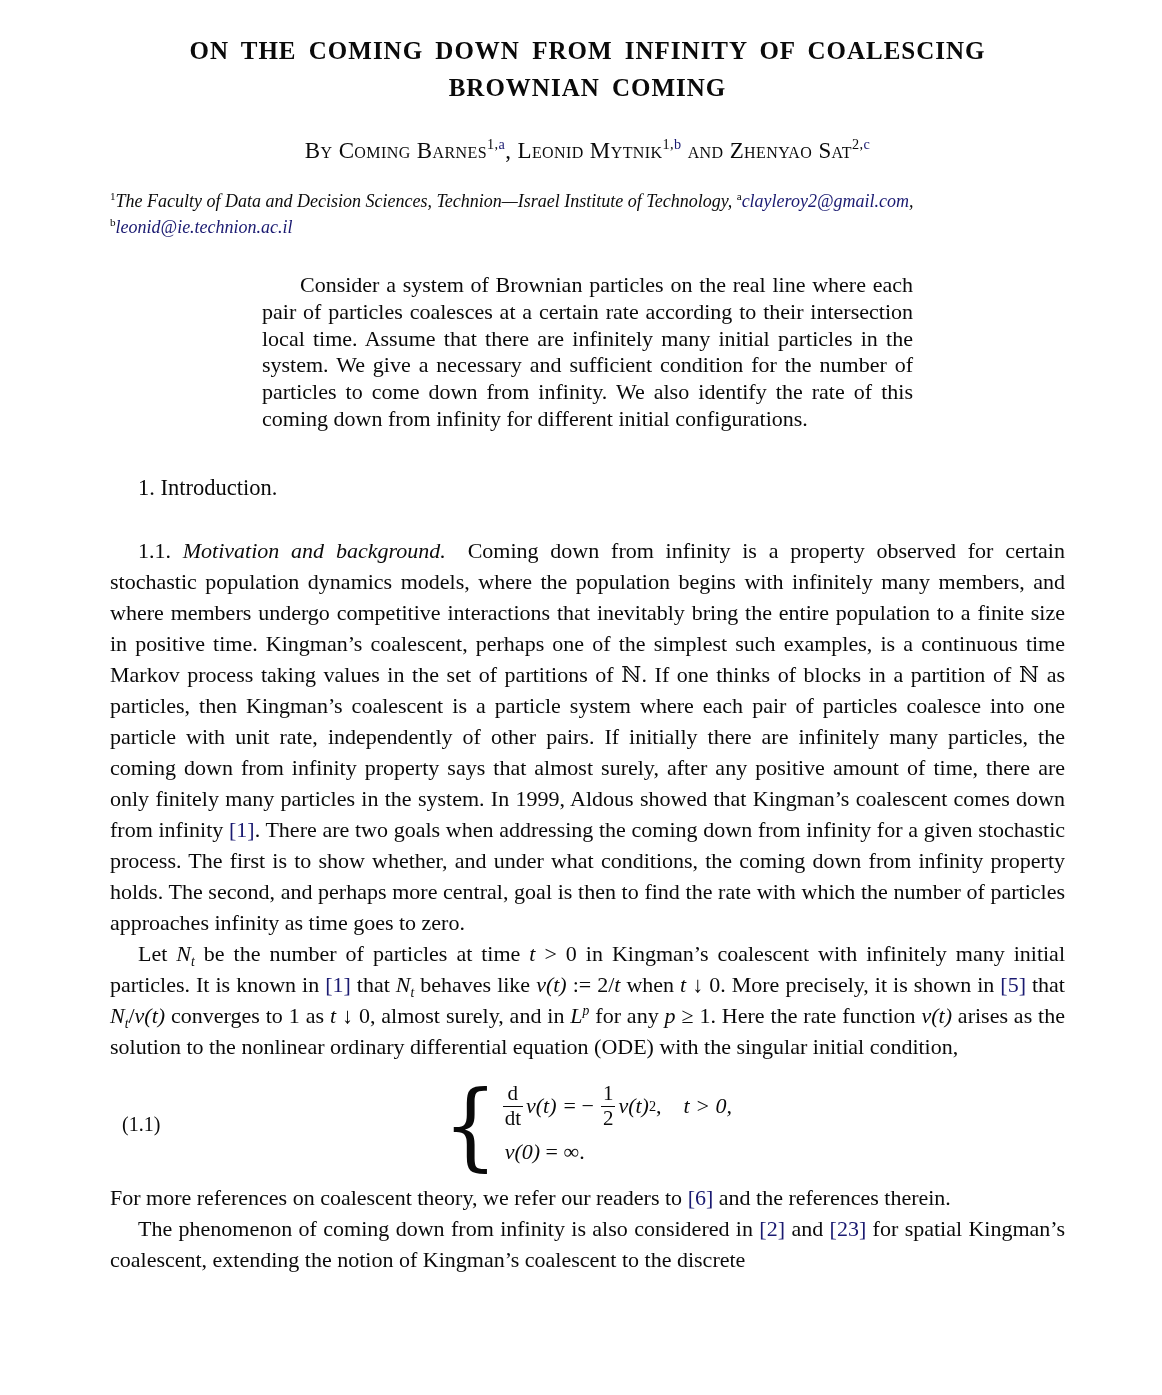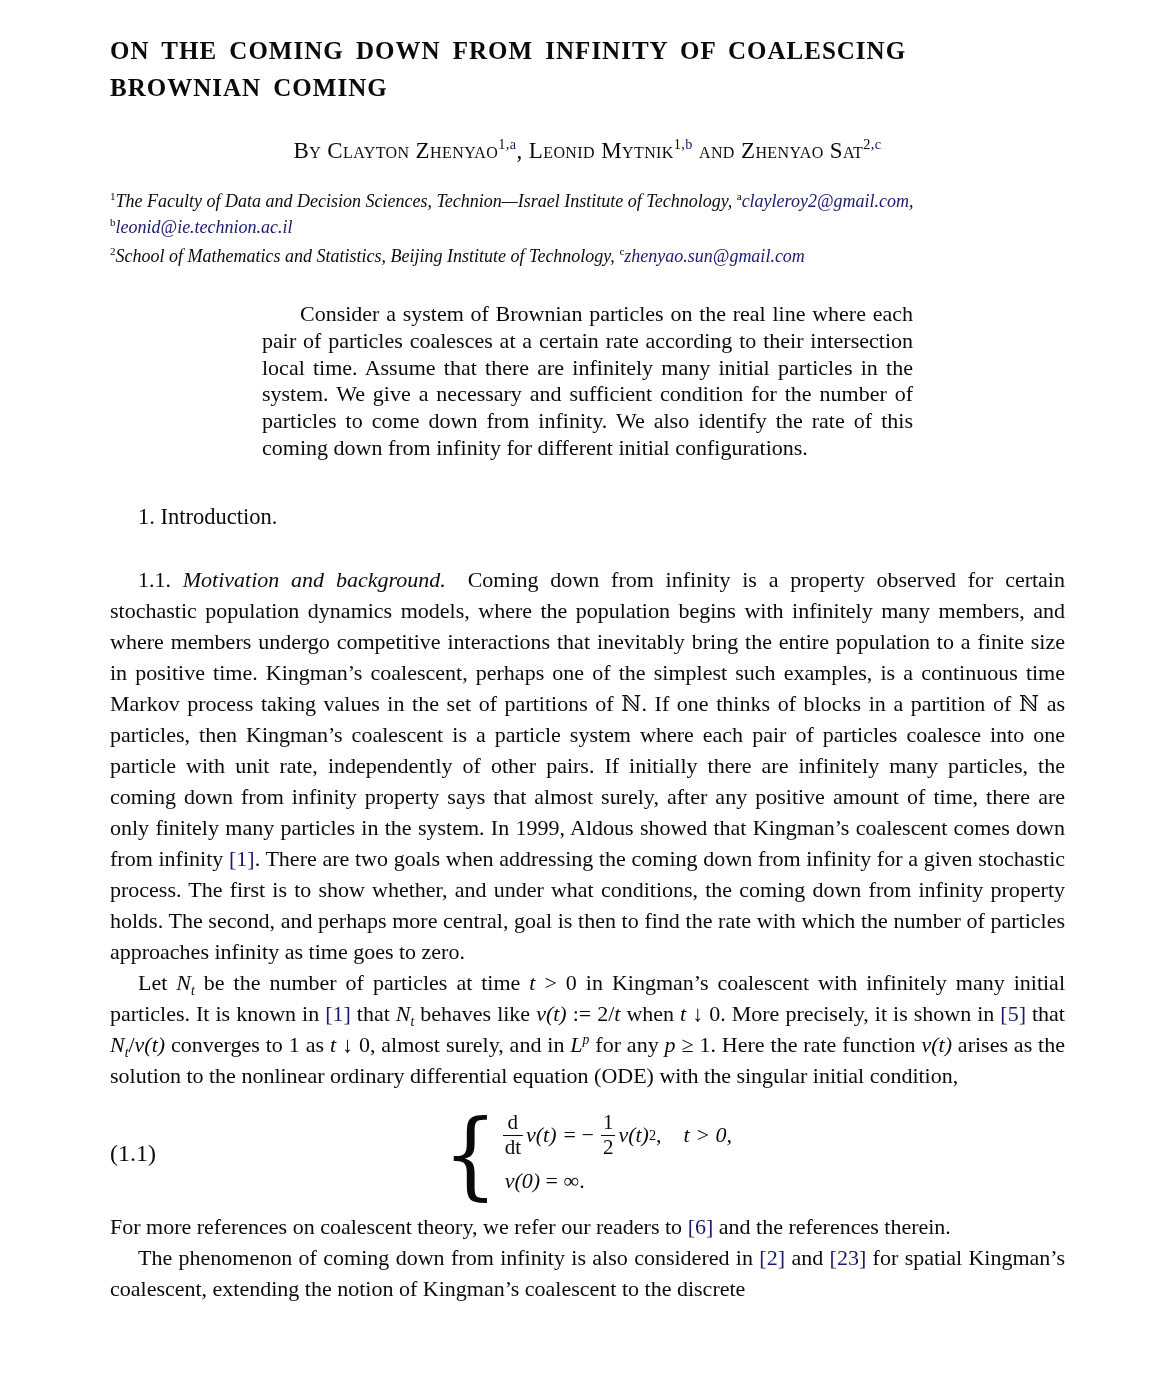--- a/index.html
+++ b/index.html
@@ -9,20 +9,21 @@
     margin: 0 auto;
     background: #ffffff;
     color: #0a0a0a;
     font-family: "Liberation Serif", "DejaVu Serif", serif;
     padding: 24px 97px 0 110px;
     overflow: hidden;
   }
   
   .title {
     margin: 8px 0 0 0;
+    text-align: center;
     font-size: 25px; font-weight: 700;
     line-height: 37px;
     letter-spacing: 1px; word-spacing: 5px;
   }
   
   .authors {
     margin-top: 32px;
     text-align: center;
     font-variant: small-caps;
     font-size: 23px;
@@ -78,23 +79,23 @@
   .equation {
     position: relative;
     display: flex;
     justify-content: center;
     align-items: center;
     margin: 10px 0 6px 0;
     min-height: 104px;
   }
   .eq-label {
     position: absolute;
-    left: 0; top: 50%;
+    left: 12px; top: 50%;
     transform: translateY(-50%);
-    font-size: 24px;
+    font-size: 20px;
   }
   .cases { display: flex; align-items: center; }
   .brace {
     font-family: "DejaVu Serif", serif;
     font-size: 86px;
     font-weight: 400;
     line-height: 1.0;
     transform: scaleY(1.12);
   }
   .eq-rows {
@@ -118,26 +119,25 @@
 </head>
 <body>
 
 <div class="page">
 
   <h1 class="title">
     <div>ON THE COMING DOWN FROM INFINITY OF COALESCING</div>
     <div>BROWNIAN COMING</div>
   </h1>
 
-  <div class="authors"><span>By Clayton Zhenyao</span><span class="sup">1,</span><span class="sup link">a</span><span>, Leonid Mytnik</span><span class="sup">1,</span><span class="sup link">b</span><span> and Zhenyao Sat</span><span class="sup">2,</span><span class="sup link">c</span></div>
+  <div class="authors"><span>By Coming Barnes</span><span class="sup">1,</span><span class="sup link">a</span><span>, Leonid Mytnik</span><span class="sup">1,</span><span class="sup link">b</span><span> and Zhenyao Sat</span><span class="sup">2,</span><span class="sup link">c</span></div>
 
   <div class="affil-group">
     <div class="affil"><span class="sup">1</span><span class="it">The Faculty of Data and Decision Sciences, Technion—Israel Institute of Technology, </span><span class="sup">a</span><span class="it link">clayleroy2@gmail.com</span><span class="it">,</span></div>
     <div class="affil"><span class="sup">b</span><span class="it link">leonid@ie.technion.ac.il</span></div>
-    <div class="affil affil-2"><span class="sup">2</span><span class="it">School of Mathematics and Statistics, Beijing Institute of Technology, </span><span class="sup">c</span><span class="it link">zhenyao.sun@gmail.com</span></div>
   </div>
 
   <div class="abstract">Consider a system of Brownian particles on the real line where each pair of particles coalesces at a certain rate according to their intersection local time. Assume that there are infinitely many initial particles in the system. We give a necessary and sufficient condition for the number of particles to come down from infinity. We also identify the rate of this coming down from infinity for different initial configurations.</div>
 
   <h2 class="section-heading">1. Introduction.</h2>
 
   <p class="body p-first"><span>1.1. </span><span class="it">Motivation and background.</span><span> </span><span>Coming down from infinity is a property observed for certain stochastic population dynamics models, where the population begins with infinitely many members, and where members undergo competitive interactions that inevitably bring the entire population to a finite size in positive time. Kingman’s coalescent, perhaps one of the simplest such examples, is a continuous time Markov process taking values in the set of partitions of </span><span class="bb">ℕ</span><span>. If one thinks of blocks in a partition of </span><span class="bb">ℕ</span><span> as particles, then Kingman’s coalescent is a particle system where each pair of particles coalesce into one particle with unit rate, independently of other pairs. If initially there are infinitely many particles, the coming down from infinity property says that almost surely, after any positive amount of time, there are only finitely many particles in the system. In 1999, Aldous showed that Kingman’s coalescent comes down from infinity </span><span class="cite">[1]</span><span>. There are two goals when addressing the coming down from infinity for a given stochastic process. The first is to show whether, and under what conditions, the coming down from infinity property holds. The second, and perhaps more central, goal is then to find the rate with which the number of particles approaches infinity as time goes to zero.</span></p>
 
   <p class="body"><span>Let </span><span class="m">N</span><span class="m sub">t</span><span> be the number of particles at time </span><span class="m">t</span><span> &gt; 0 in Kingman’s coalescent with infinitely many initial particles. It is known in </span><span class="cite">[1]</span><span> that </span><span class="m">N</span><span class="m sub">t</span><span> behaves like </span><span class="m">v(t)</span><span> := 2/</span><span class="m">t</span><span> when </span><span class="m">t</span><span> ↓ 0. More precisely, it is shown in </span><span class="cite">[5]</span><span> that </span><span class="m">N</span><span class="m sub">t</span><span>/</span><span class="m">v(t)</span><span> converges to 1 as </span><span class="m">t</span><span> ↓ 0, almost surely, and in </span><span class="m">L</span><span class="m sup">p</span><span> for any </span><span class="m">p</span><span> ≥ 1. Here the rate function </span><span class="m">v(t)</span><span> arises as the solution to the nonlinear ordinary differential equation (ODE) with the singular initial condition,</span></p>
 

